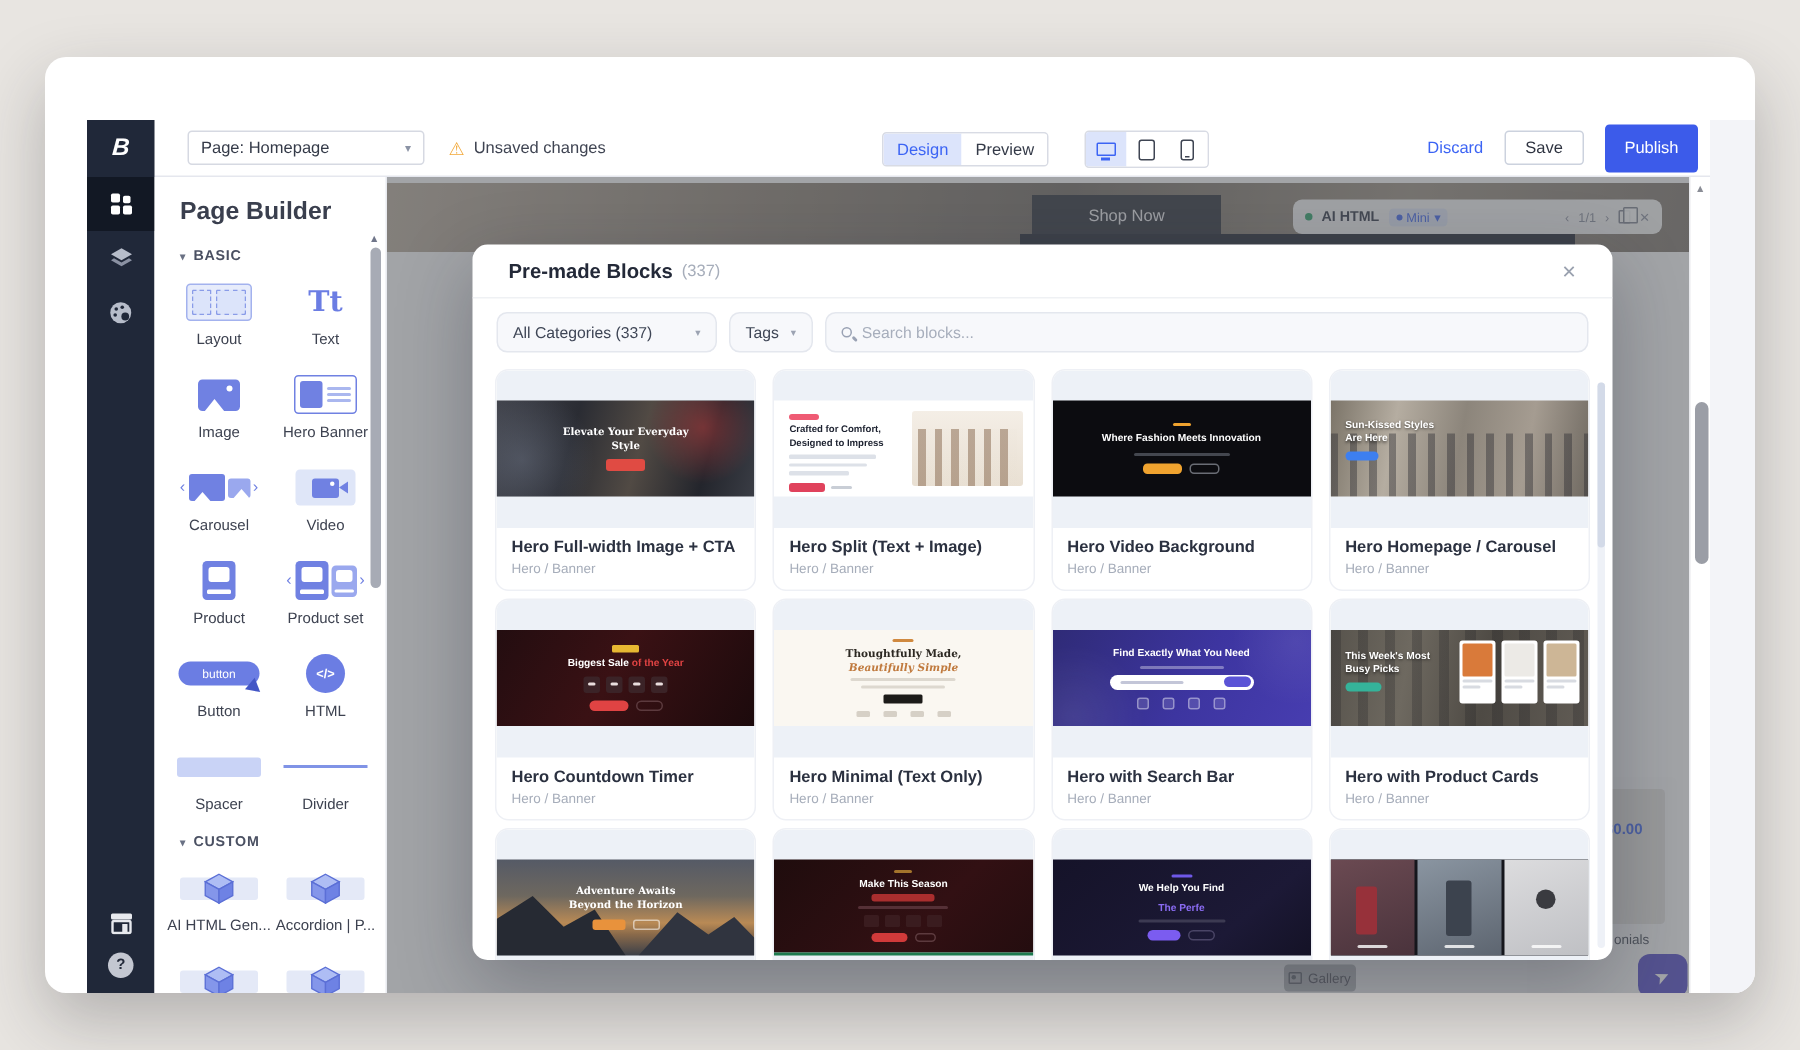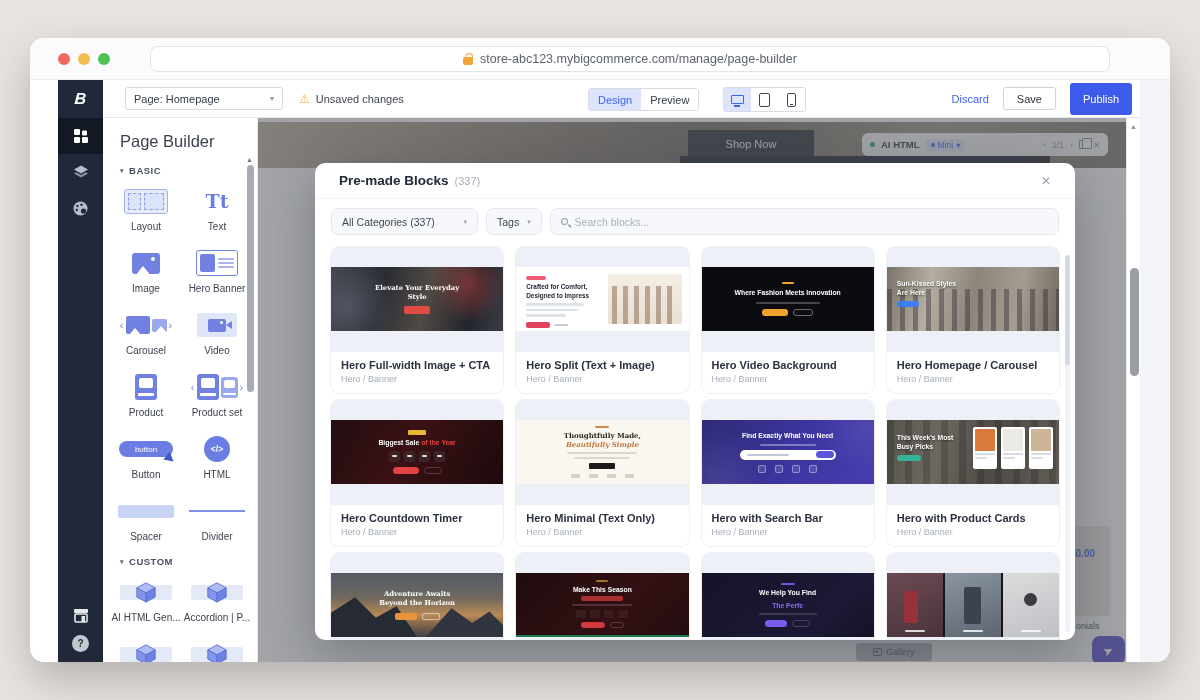--- a/index.html
+++ b/index.html
@@ -57,21 +57,21 @@
     color:#fff; font-weight:bold; font-size:16px; font-style:italic; transform:skew(-4deg); }
   .rail-item { width:100%; height:36px; display:flex; align-items:center; justify-content:center; }
   .rail-item.active { background:#121824; }
   .rail-bottom { margin-top:auto; width:100%; display:flex; flex-direction:column; align-items:center; padding-bottom:10px; gap:12px; }
   .help-circle { width:17px; height:17px; border-radius:50%; background:#c3c7d1; color:#232a3a;
     font-size:10px; font-weight:bold; display:flex; align-items:center; justify-content:center; }
 
   
   .sidebar { position:absolute; left:73px; top:80px; width:155px; bottom:0; background:#fff;
     border-right:1px solid #e8eaef; overflow:hidden; }
-  .sb-title { margin:14px 0 0 17px; font-size:16.5px; color:#3a3f4e; font-weight:400; }
+  .sb-title { margin:14px 0 0 17px; font-size:16.5px; color:#3a3f4e; font-weight:700; }
   .sb-section { margin:14px 0 2px 17px; font-size:9.5px; font-weight:bold; letter-spacing:.5px;
     color:#4a5062; display:flex; align-items:center; gap:5px; }
   .sb-section .caret { font-size:7px; color:#6a7184; }
   .widgets { display:grid; grid-template-columns:70px 70px; column-gap:1px; row-gap:16px; margin:10px 0 0 8px; }
   .widget { display:flex; flex-direction:column; align-items:center; }
   .w-ic { height:30px; display:flex; align-items:center; justify-content:center; }
   .w-label { margin-top:5px; font-size:10px; color:#3d4250; white-space:nowrap; }
 
   .ic-layout { width:44px; height:25px; background:#e7ecfb; border:1px solid #a3b2ee; border-radius:3px;
     display:flex; gap:3px; padding:3px; }
@@ -136,21 +136,21 @@
   .ai-nav { margin-left:auto; display:flex; align-items:center; gap:6px; color:#8a90a0; font-size:8.5px; }
   .copy-ic { width:8px; height:9px; border:1px solid #7d8290; border-radius:1px; position:relative; }
   .copy-ic::after { content:""; position:absolute; left:2px; top:-3px; width:8px; height:9px;
     border:1px solid #7d8290; border-radius:1px; background:rgba(255,255,255,.9); }
   .page-chip { position:absolute; left:74px; top:187px; width:34px; height:22px; background:#c7c7c9;
     border-radius:3px; color:#66696f; font-size:9px; display:flex; align-items:center; justify-content:center; }
   .right-card { position:absolute; left:760px; top:400px; width:100px; height:150px; background:#fdfdfd; border-radius:4px; }
   .right-card .thumb { margin:8px; height:90px; background:#e8e6e2; border-radius:3px; }
   .price { position:absolute; left:812px; top:430px; font-size:10px; font-weight:bold; color:#3c64f4; }
   .partial { position:absolute; left:818px; top:503px; font-size:9px; color:#3f4450; }
-  .gallery-chip { position:absolute; left:598px; top:525px; height:18px; padding:0 17px; background:#bcbdc0;
+  .gallery-chip { position:absolute; left:598px; top:525px; height:18px; padding:0 3px; background:#bcbdc0;
     border-radius:3px; display:flex; align-items:center; gap:4px; font-size:9px; color:#55585f; }
   .gal-ic { width:9px; height:8px; border:1px solid #6a6d74; border-radius:1px; position:relative; }
   .gal-ic::after { content:""; position:absolute; left:1px; top:1px; width:3px; height:3px; border-radius:50%; background:#6a6d74; }
   .fab { position:absolute; left:834px; top:518px; width:33px; height:29px; background:#4f46c8; border-radius:8px;
     display:flex; align-items:center; justify-content:center; color:#fff; font-size:12px; }
   .fab span { transform:rotate(-25deg); display:block; }
   .dim { position:absolute; inset:0; background:rgba(90,92,98,.56); }
 
   .canvas-scroll { position:absolute; left:1096px; top:80px; width:14px; bottom:0; background:#fff;
     border-left:1px solid #e9eaee; }
@@ -313,31 +313,20 @@
   .pv12 .p3 { background:linear-gradient(160deg,#dcdcde 0%,#bfc0c4 100%); }
   .pv12 .p3::after { content:""; position:absolute; left:38%; top:32%; width:13px; height:13px; background:#3a3b40; border-radius:50%; }
   .pv12 .cap { position:absolute; bottom:5px; left:50%; transform:translateX(-50%); width:20px; height:2.5px;
     background:rgba(255,255,255,.8); border-radius:1px; }
 </style>
 </head>
 <body>
 
 <div class="window">
 
-  <div class="chrome">
-    <div class="lights">
-      <span class="light l-red"></span>
-      <span class="light l-yellow"></span>
-      <span class="light l-green"></span>
-    </div>
-    <div class="urlbar">
-      <span class="lock"></span>
-      <span>store-abc123.mybigcommerce.com/manage/page-builder</span>
-    </div>
-  </div>
 
   <div class="topbar">
     <div class="page-select">
       <span>Page: Homepage</span>
       <span class="caret">▾</span>
     </div>
     <div class="unsaved">
       <span class="warn">⚠</span>
       <span>Unsaved changes</span>
     </div>

